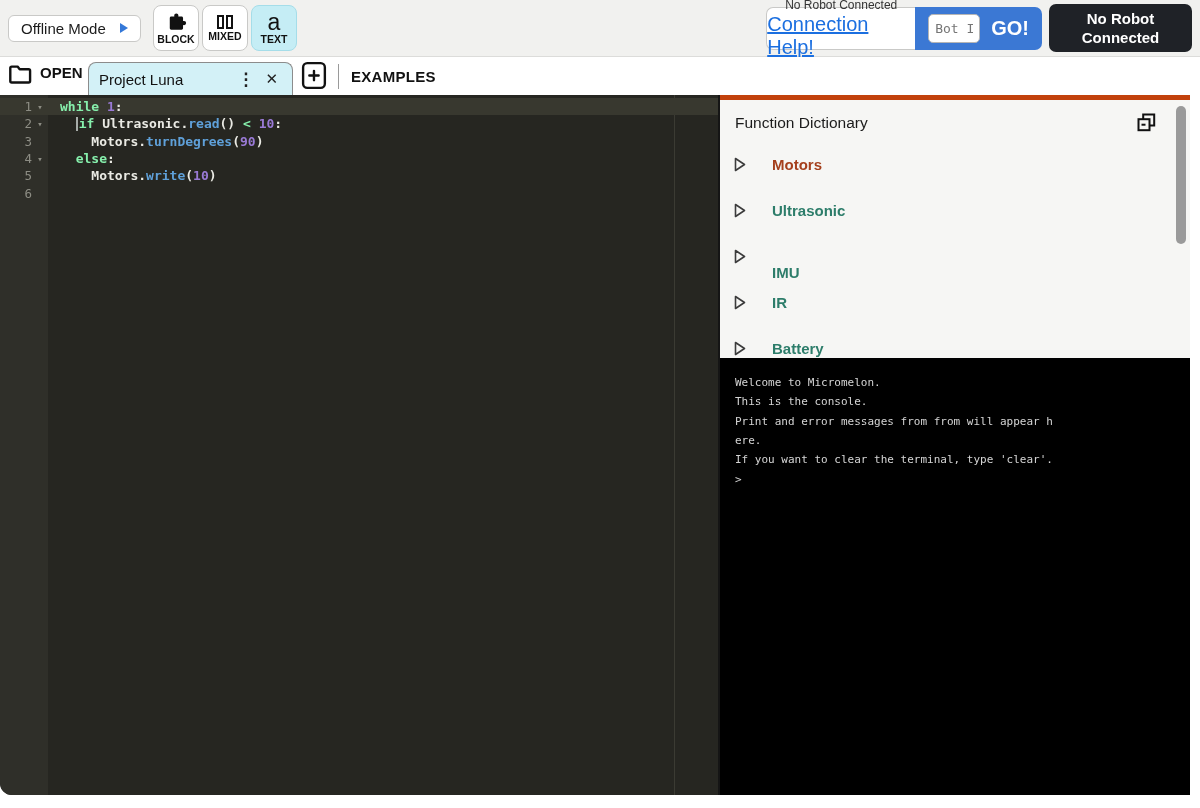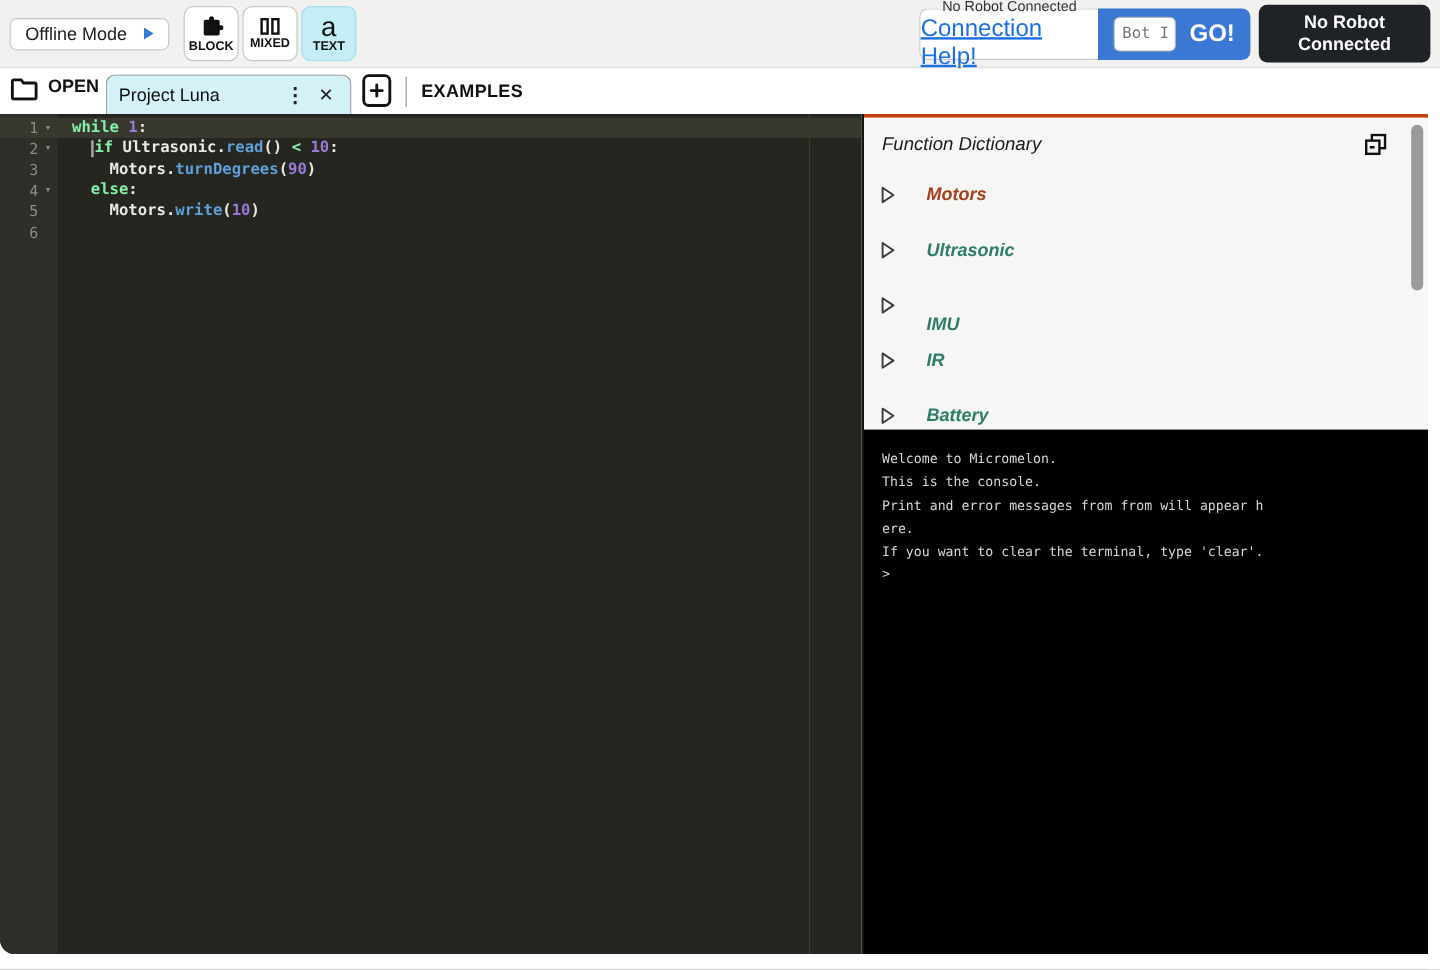--- a/index.html
+++ b/index.html
@@ -70,21 +70,21 @@
   .gutter-cell .fold { width:16px; text-align:center; font-size:9px; color:#8d8d84; }
   .code-text { white-space:pre; padding-left:12px; }
   .tk { color:#86efac; } .tn { color:#9a7ad6; } .tf { color:#5fa0d9; } .tp { color:#eaeae4; }
   .cursor { display:inline-block; width:2px; height:14px; background:#a7aca9;
              vertical-align:text-bottom; margin-right:1px; }
 
   .right-col { width:472px; height:700px; display:flex; flex-direction:column;
              border-left:2px solid #151515; background:#f6f6f4; }
   .right-spacer { width:10px; background:#fff; }
 
-  .func-dict { height:271px; position:relative; overflow:hidden; border-top:3px solid #c2410c;font-style:italic; }
+  .func-dict { height:271px; position:relative; overflow:hidden; border-top:5px solid #c2410c; }
   .fd-header { display:flex; align-items:center; padding:13px 34px 0 15px; }
   .fd-title { font-size:15.5px; font-weight:500; color:#1b1b1b; }
   .fd-popout { margin-left:auto; cursor:pointer; line-height:0; }
   .fd-scrollthumb { position:absolute; right:4px; top:6px; width:10px; height:138px;
              background:#9a9a9a; border-radius:5px; cursor:pointer; }
   .dict-list { margin-top:9px; }
   .dict-item { height:46px; display:flex; align-items:center; padding-left:13px; cursor:pointer; }
   .dict-tri { line-height:0; flex:none; }
   .dict-label { margin-left:25px; font-weight:bold; font-size:15px; }
 

